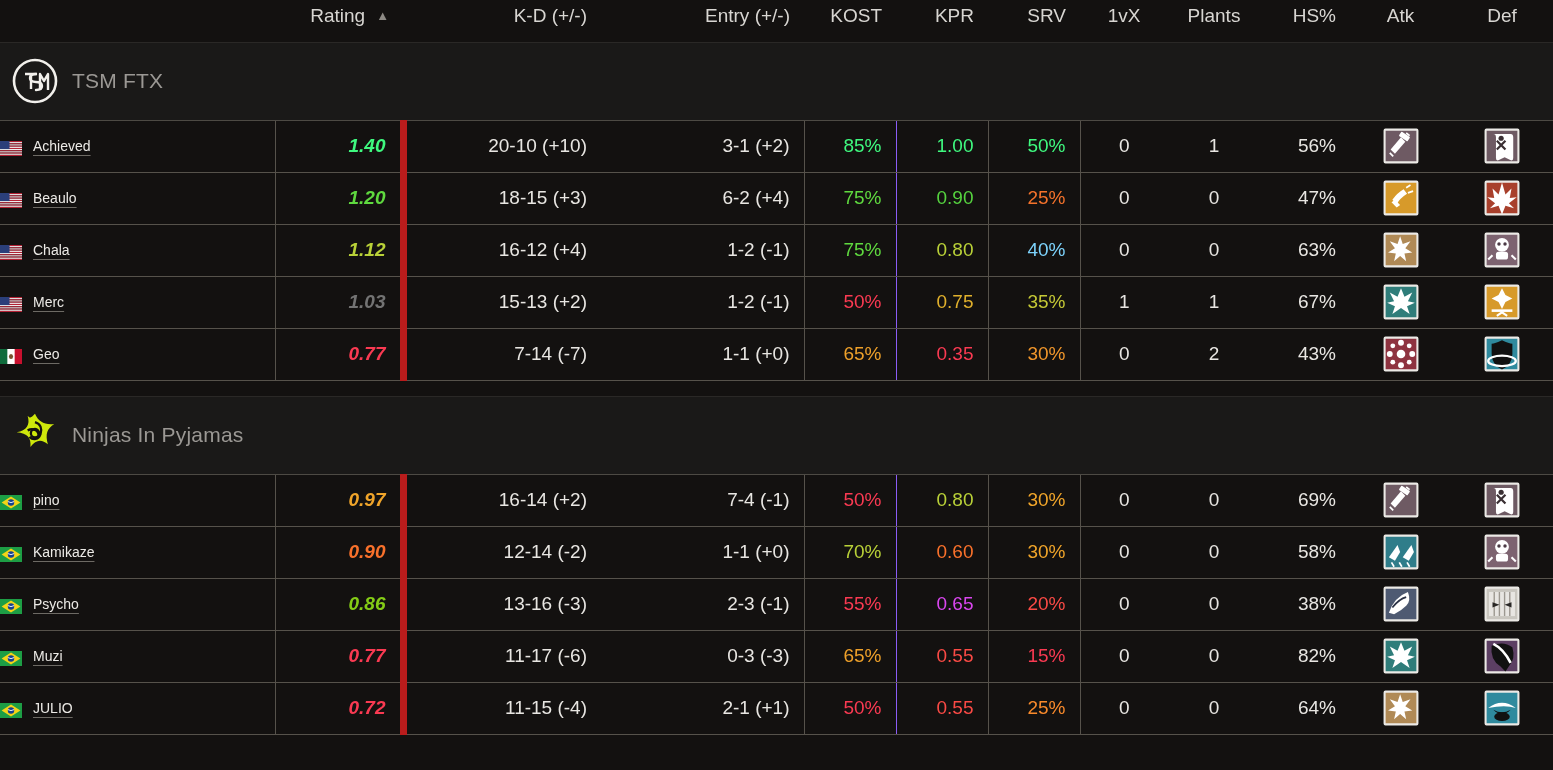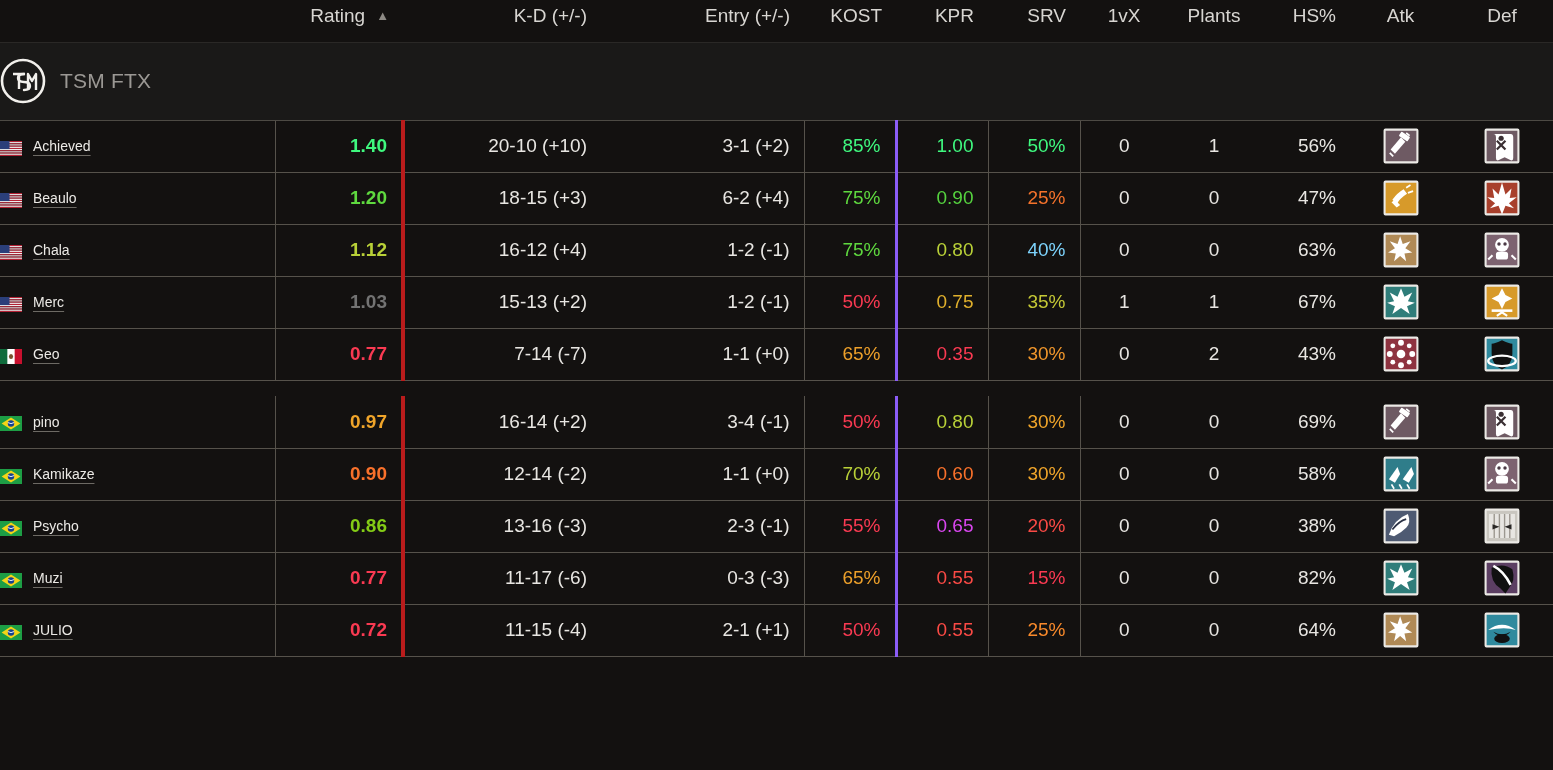--- a/index.html
+++ b/index.html
@@ -63,20 +63,21 @@
     height:78px;
     padding:0;
     background:#1a1918;
     border-bottom:1px solid #4d4a44;
     border-top:1px solid #2a2826;
   }
   .team-cell{
     display:flex;
     align-items:center;
     gap:14px;
+    padding-left:12px;
     height:100%;
   }
   .team-logo{ width:46px; height:46px; flex:none; }
   .team-name{
     font-size:21px;
     color:#9b9894;
     letter-spacing:.2px;
   }
 
   
@@ -95,27 +96,28 @@
   tr.player-row td.cell-center{ text-align:center; padding-right:0; }
 
   td.cell-player{
     text-align:left;
     padding-left:12px;
     padding-right:0;
     border-right:1px solid #56524b;
   }
   td.cell-rating{
     background:#100e0d;
-    border-right:4px solid #b91c1c;
+    border-right:7px solid #b91c1c;
     font-weight:bold;
     font-size:20px;
     padding-right:20px;
+    font-style:italic;
   }
   td.cell-entry{ border-right:1px solid #56524b; }
-  td.cell-kost{ border-right:3px solid #8b5cf6; }
+  td.cell-kost{ border-right:1px solid #8b5cf6; }
   td.cell-kpr { border-right:1px solid #56524b; }
   td.cell-srv { border-right:1px solid #56524b; }
 
   .player-cellbox{
     display:flex;
     align-items:center;
     gap:11px;
   }
   .flag{
     width:22px; height:15px;
@@ -432,35 +434,52 @@
     <rect x="3" y="3" width="38" height="38" rx="1" fill="none" stroke="#eceae6" stroke-width="2.4"></rect>
     <g transform="translate(2,2)">
                 <path d="M20 4 q8 4 12 4 v12 q0 12 -12 18 q-12 -6 -12 -18 v-12 q4 0 12 -4 z" fill="#111"></path>
                 <ellipse cx="20" cy="28" rx="16" ry="6" fill="none" stroke="#fff" stroke-width="2.6"></ellipse>
               </g>
   </svg></td>
     </tr>
         <tr class="gap-row">
           <td colspan="12"></td>
         </tr>
+        <tr class="team-row">
+    <td colspan="12">
+      <div class="team-cell">
+        <span class="team-logo"><svg width="46" height="46" viewBox="0 0 100 100" xmlns="http://www.w3.org/2000/svg">
+    <g fill="#cfe80b">
+      <path d="M50 4 C58 22 70 28 92 26 C76 36 72 48 78 70 C64 58 52 60 40 76 C42 56 34 46 10 44 C32 40 40 28 34 8 C40 16 44 10 50 4 Z"></path>
+    </g>
+    <g fill="none" stroke="#131110" stroke-width="5">
+      <path d="M50 22 C62 26 66 36 62 48 C58 60 46 62 38 54"></path>
+      <path d="M34 40 C46 34 58 40 58 52"></path>
+      <circle cx="50" cy="46" r="9"></circle>
+    </g>
+  </svg></span>
+        <span class="team-name">Ninjas In Pyjamas</span>
+      </div>
+    </td>
+  </tr>
         <tr class="player-row">
       <td class="cell-player">
         <span class="player-cellbox">
           <span class="flag"><svg width="22" height="15" viewBox="0 0 22 15" xmlns="http://www.w3.org/2000/svg">
                   <rect width="22" height="15" fill="#1d9e45"></rect>
                   <polygon points="11,1.6 20.4,7.5 11,13.4 1.6,7.5" fill="#f4d417"></polygon>
                   <circle cx="11" cy="7.5" r="3.2" fill="#16418f"></circle>
                   <path d="M7.9 6.6 Q11 8.6 14.1 6.6" stroke="#ffffff" stroke-width="0.9" fill="none"></path>
                 </svg></span>
           <span class="player-name">pino</span>
         </span>
       </td>
       <td class="cell-rating" style="color:#f0a52a">0.97</td>
       <td class="cell-kd">16-14 (+2)</td>
-      <td class="cell-entry">3-4 (-1)</td>
+      <td class="cell-entry">7-4 (-1)</td>
       <td class="cell-kost" style="color:#fa3a52">50%</td>
       <td class="cell-kpr" style="color:#b9d138">0.80</td>
       <td class="cell-srv" style="color:#f0a52a">30%</td>
       <td class="cell-center">0</td>
       <td class="cell-center">0</td>
       <td>69%</td>
       <td class="cell-center"><svg class="op-icon" viewBox="0 0 44 44" xmlns="http://www.w3.org/2000/svg">
     <rect x="3" y="3" width="38" height="38" rx="1" fill="#6e5a63"></rect>
     <rect x="3" y="3" width="38" height="38" rx="1" fill="none" stroke="#eceae6" stroke-width="2.4"></rect>
     <g transform="translate(2,2)">

